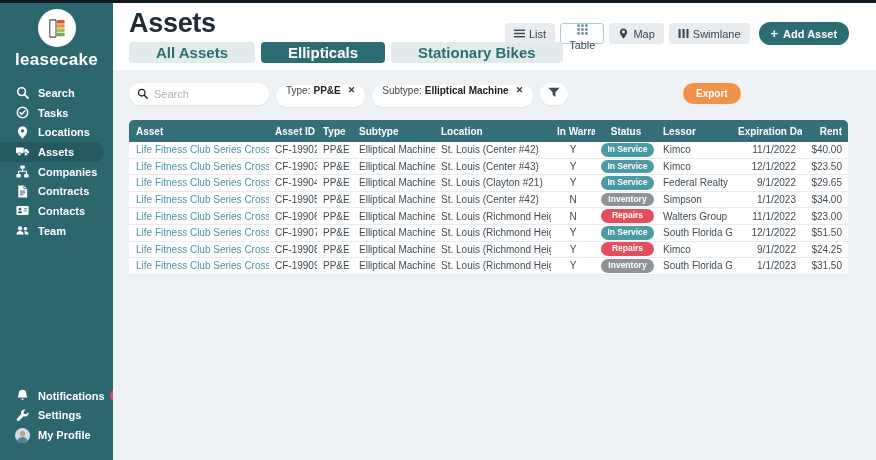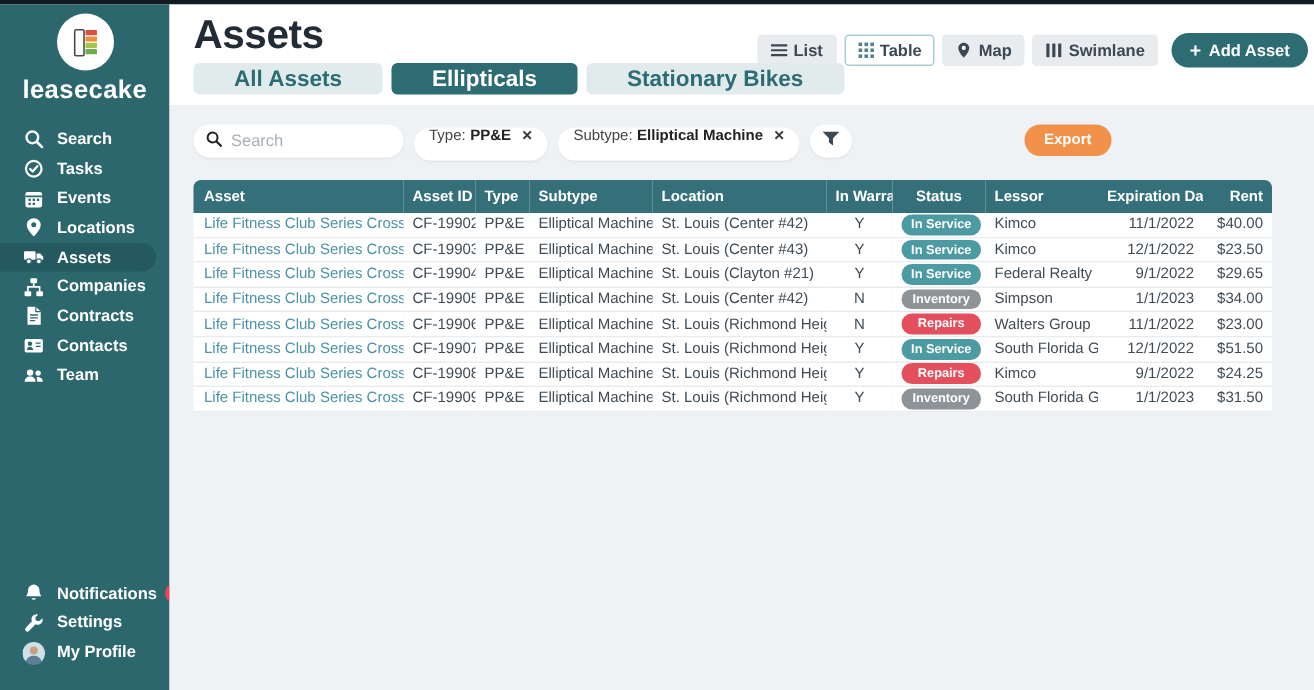--- a/index.html
+++ b/index.html
@@ -20,22 +20,22 @@
   .nav-label { font-size:11px; font-weight:bold; margin-left:8px; white-space:nowrap; }
   .nav-footer { margin-top:auto; padding-bottom:15px; display:flex; flex-direction:column; }
   .badge-count { background:#e8475a; color:#fff; font-size:8px; font-weight:bold; min-width:13px; height:13px; border-radius:7px; display:inline-flex; align-items:center; justify-content:center; margin-left:5px; padding:0 2px; }
   .avatar-ic svg { width:15px; height:15px; }
 
   
   .main { flex:1; display:flex; flex-direction:column; position:relative; }
   .page-header { background:#fff; height:67px; position:relative; }
   .page-title { position:absolute; left:16px; top:5px; font-size:27px; font-weight:bold; color:#222c36; letter-spacing:-.3px; }
   .header-controls { position:absolute; left:392px; top:19px; display:flex; gap:5px; align-items:center; }
-  .view-btn { display:inline-flex; align-items:center; gap:4px; height:21px; padding:0 8px; background:#e9ecee; border:1px solid #e9ecee; border-radius:3px; font-size:11px; font-weight:bold; color:#3c4852; cursor:pointer; }
-  .view-btn.selected { background:#fff; border-color:#a8cdd9; }
+  .view-btn { display:inline-flex; align-items:center; gap:4px; height:21px; padding:0 8px; background:#e9ecee; border:1px solid #e9ecee; border-radius:3px; font-size:11px; font-weight:normal; color:#3c4852; cursor:pointer; }
+  .view-btn.selected { background:#fff; border-color:#a8cdd9;flex-direction:column; }
   .view-btn svg { width:11px; height:11px; display:block; }
   .add-asset-btn { display:inline-flex; align-items:center; gap:5px; height:23px; padding:0 12px; margin-left:4px; background:#2e6c74; color:#fff; border:none; border-radius:12px; font-size:11px; font-weight:bold; cursor:pointer; }
   .add-asset-btn .plus { font-size:13px; font-weight:bold; line-height:1; }
   .tabs { position:absolute; left:16px; top:39px; display:flex; gap:6px; }
   .tab { height:21px; display:inline-flex; align-items:center; padding:0 27px; border-radius:4px; background:#e2ebec; color:#2e6c74; font-size:15px; font-weight:bold; cursor:pointer; }
   .tab.active { background:#2e6c74; color:#fff; }
 
   .content { flex:1; background:#eff2f4; padding:10px 16px; position:relative; }
   .filter-row { display:flex; align-items:center; }
   .search-box { display:flex; align-items:center; width:140px; height:22px; background:#fff; border-radius:11px; padding:0 8px; box-shadow:0 1px 2px rgba(0,0,0,.06); }
@@ -91,36 +91,20 @@
           <span class="nav-label">Search</span>
         </div>
         <div class="nav-item">
           <span class="nav-ic">
             <svg viewBox="0 0 14 14">
               <circle cx="7" cy="7" r="5.6" fill="none" stroke="#fff" stroke-width="1.6"></circle>
               <path d="M4.4 7.2l1.8 1.8 3.4-3.8" fill="none" stroke="#fff" stroke-width="1.6" stroke-linecap="round" stroke-linejoin="round"></path>
             </svg>
           </span>
           <span class="nav-label">Tasks</span>
-        </div>
-        <div class="nav-item">
-          <span class="nav-ic">
-            <svg viewBox="0 0 14 14">
-              <rect x="1" y="2.2" width="12" height="11" rx="1.5" fill="#fff"></rect>
-              <line x1="1" y1="5.3" x2="13" y2="5.3" stroke="#2c676d" stroke-width="1.1"></line>
-              <g fill="#2c676d">
-                <rect x="3.2" y="6.9" width="1.7" height="1.7"></rect>
-                <rect x="6.2" y="6.9" width="1.7" height="1.7"></rect>
-                <rect x="9.2" y="6.9" width="1.7" height="1.7"></rect>
-                <rect x="3.2" y="9.8" width="1.7" height="1.7"></rect>
-                <rect x="6.2" y="9.8" width="1.7" height="1.7"></rect>
-              </g>
-            </svg>
-          </span>
-          <span class="nav-label">Events</span>
         </div>
         <div class="nav-item">
           <span class="nav-ic">
             <svg viewBox="0 0 14 14">
               <path d="M7 .5C4.2.5 2 2.7 2 5.3 2 8.9 7 13.5 7 13.5s5-4.6 5-8.2C12 2.7 9.8.5 7 .5z" fill="#fff"></path>
               <circle cx="7" cy="5.2" r="1.8" fill="#2c676d"></circle>
             </svg>
           </span>
           <span class="nav-label">Locations</span>
         </div>

